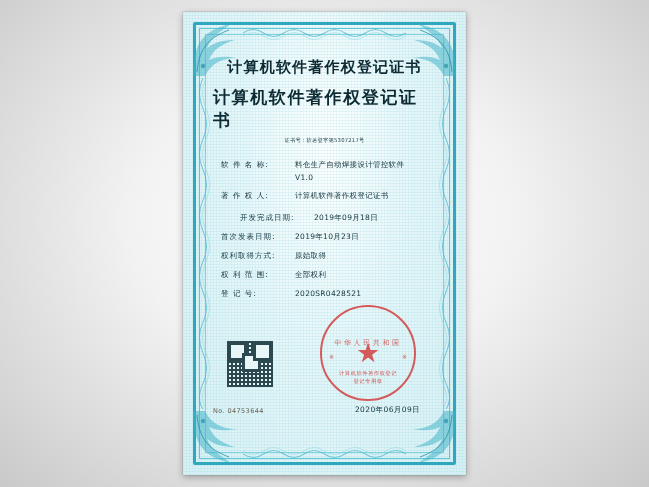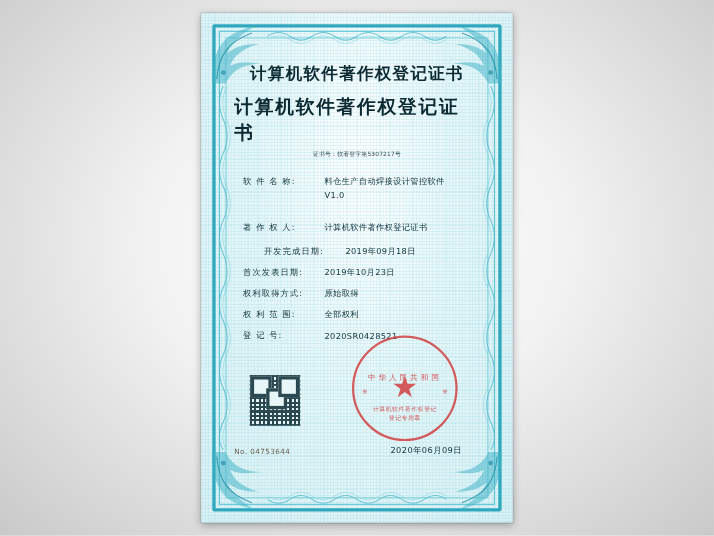--- a/index.html
+++ b/index.html
@@ -109,41 +109,41 @@
     letter-spacing: .2px;
     color: #2b4a52;
   }
 
   .fields {
     margin-top: 16px;
     padding-left: 8px;
   }
   .f-row {
     display: flex;
-    align-items: flex-end;
+    align-items: flex-start;
     margin-bottom: 9px;
     font-size: 7.5px;
     color: #12333c;
   }
   .f-label {
     width: 74px;
     flex: 0 0 74px;
     letter-spacing: 1px;
     text-align: justify;
   }
   .f-value {
     flex: 1 1 auto;
     letter-spacing: .3px;
   }
   .f-value2 {
     padding-left: 74px;
     font-size: 7.5px;
     color: #12333c;
     margin-top: -6px;
-    margin-bottom: 20px;
+    margin-bottom: 9px;
     letter-spacing: .3px;
   }
 
   .statement {
     margin-top: 16px;
     padding: 0 6px 0 8px;
     font-size: 7.5px;
     line-height: 1.85;
     color: #12333c;
     text-align: justify;

